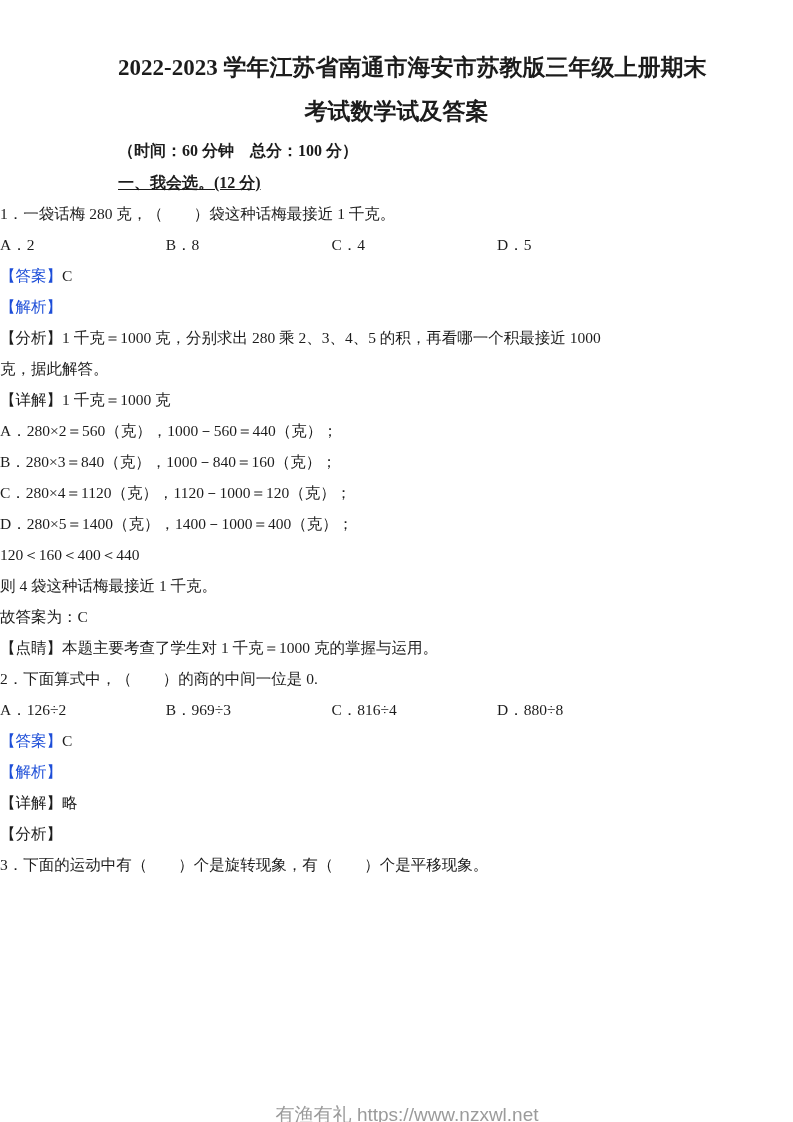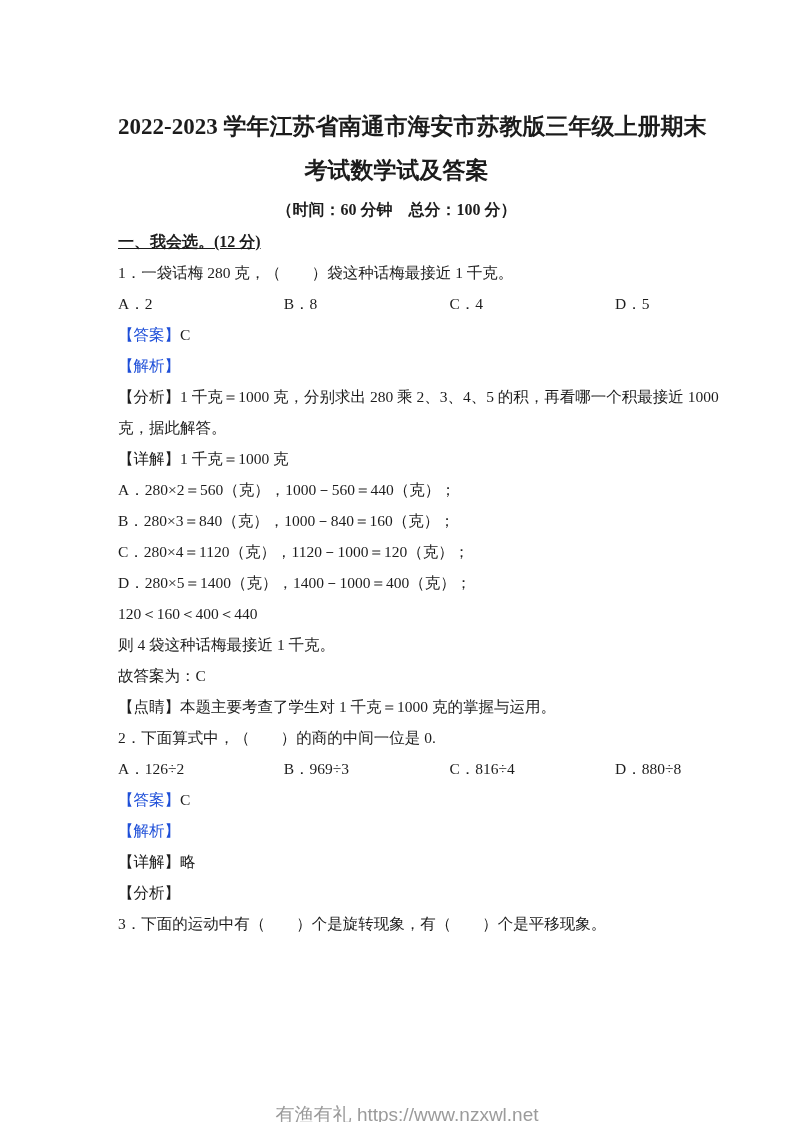--- a/index.html
+++ b/index.html
@@ -7,47 +7,46 @@
     position:relative;
     width:793px;height:1122px;
     background:#ffffff;
     font-family:"Liberation Serif","DejaVu Serif",serif;
     color:#1c1c1c;
     overflow:hidden;
   }
   .title{
     display:block;
     margin:0 0 0 118px;
-    padding-top:105px;
+    padding-top:46px;
     width:557px;
     text-align:center;
     font-size:23px;
     font-weight:bold;
     line-height:44px;
   }
   .tline{display:block;white-space:pre;}
   .meta{
     margin:0 0 0 118px;
     width:557px;
-    text-align:center;
+    text-align:left;
     font-size:16px;
     font-weight:bold;
     line-height:34px;
     white-space:pre;
   }
   .section{
     margin:0 0 0 118px;
     font-size:16px;
     font-weight:bold;
     line-height:30px;
     white-space:pre;
     text-decoration:underline;
   }
   .body{
-    margin-left:118px;
     width:620px;
   }
   .line{
     margin:0;
     font-size:15.5px;
     line-height:31px;
     white-space:pre;
   }
   .opts{
     display:flex;

